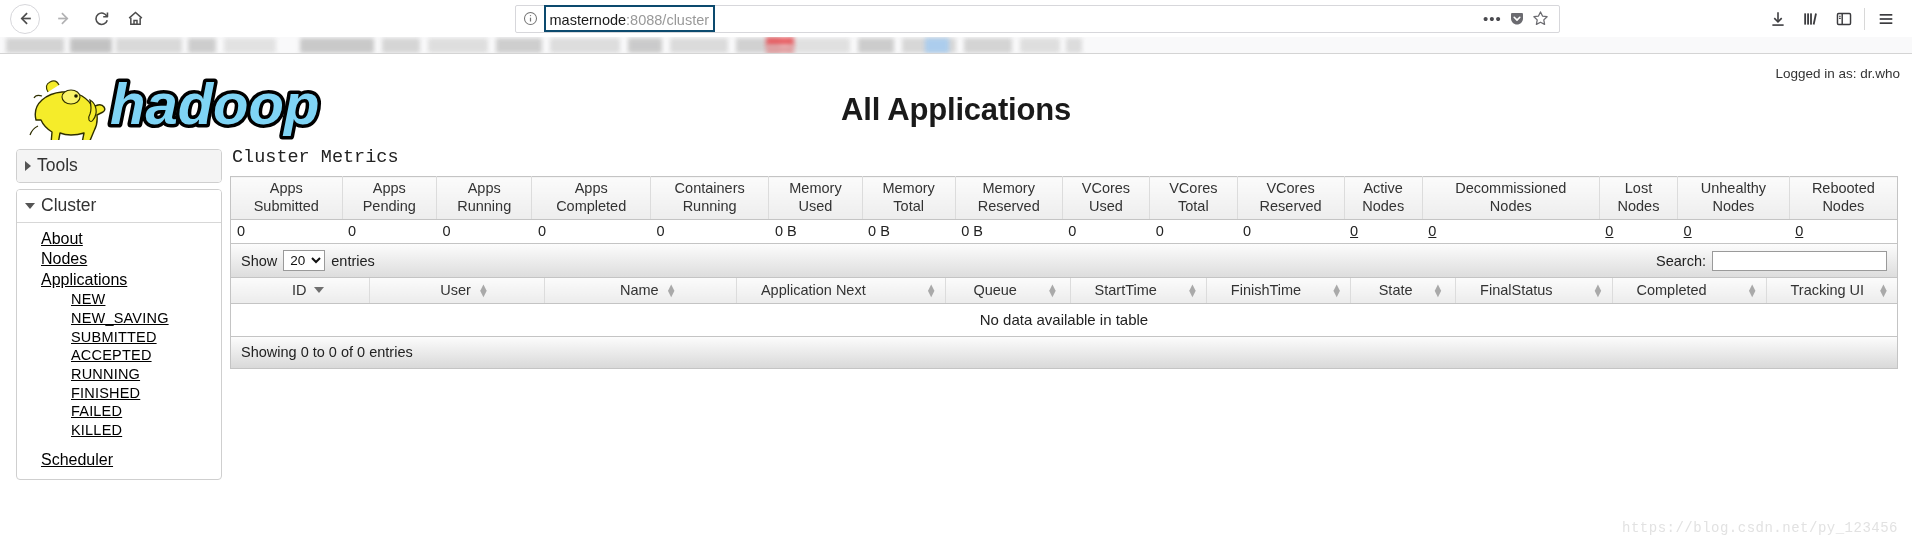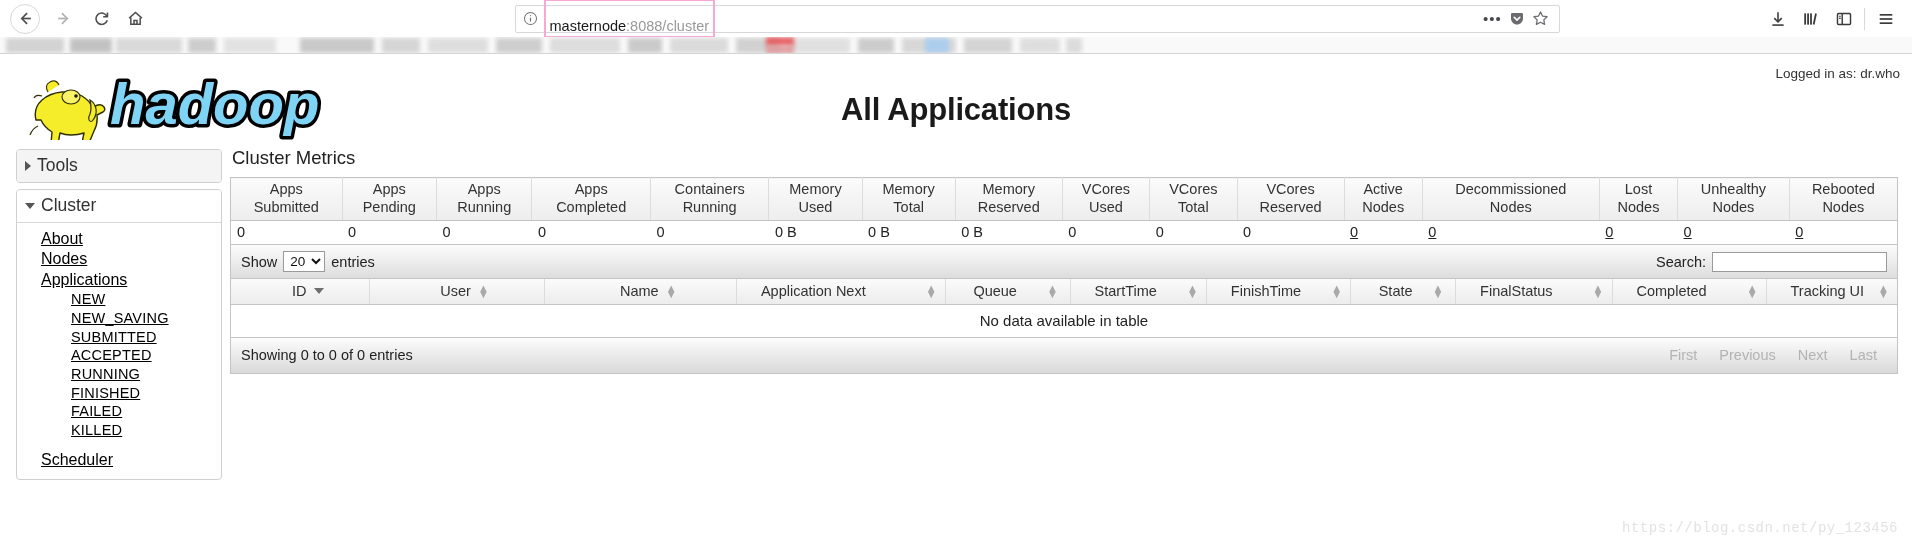--- a/index.html
+++ b/index.html
@@ -58,22 +58,22 @@
     margin-left: 175px;
   }
   .info-icon {
     width: 18px; height: 18px;
     flex: none;
     color: #737373;
     display: flex; align-items: center; justify-content: center;
     margin-right: 4px;
   }
   .url-highlight {
-    border: 2px solid #f9a8d4;
-    padding: 16px 4px 1px 4px;
+    border: 2px solid #0c4a6e;
+    padding: 4px 4px 1px 4px;
     line-height: 17px;
     display: inline-block;
   }
   .url-text {
     font-family: "Liberation Sans", sans-serif;
     font-size: 14.5px;
     color: #999;
     white-space: nowrap;
   }
   .url-text .host { color: #1a1a1a; }
@@ -220,21 +220,21 @@
   .main {
     flex: 1;
     padding-right: 14px;
     padding-left: 8px;
   }
   .section-title {
     font-size: 18.5px;
     color: #222;
     margin: 0 0 8px 2px;
     font-weight: normal;
-    font-family: Liberation Sans, sans-serif;
+    font-family: Liberation Mono, monospace;
   }
 
   table.metrics {
     width: 100%;
     border-collapse: collapse;
     border: 1px solid #c4c4c4;
     font-family: "Liberation Sans", sans-serif;
     background: #fff;
   }
   table.metrics th {
@@ -739,24 +739,18 @@
         </thead>
         <tbody>
           <tr>
             <td class="empty-row" colspan="11">No data available in table</td>
           </tr>
         </tbody>
       </table>
 
       <div class="dt-footer">
         <div>Showing 0 to 0 of 0 entries</div>
-        <div class="pager">
-          <div class="pager-btn">First</div>
-          <div class="pager-btn">Previous</div>
-          <div class="pager-btn">Next</div>
-          <div class="pager-btn">Last</div>
-        </div>
       </div>
     </div>
   </div>
 
   <div class="watermark">https://blog.csdn.net/py_123456</div>
 </div>
 
 </body></html>

